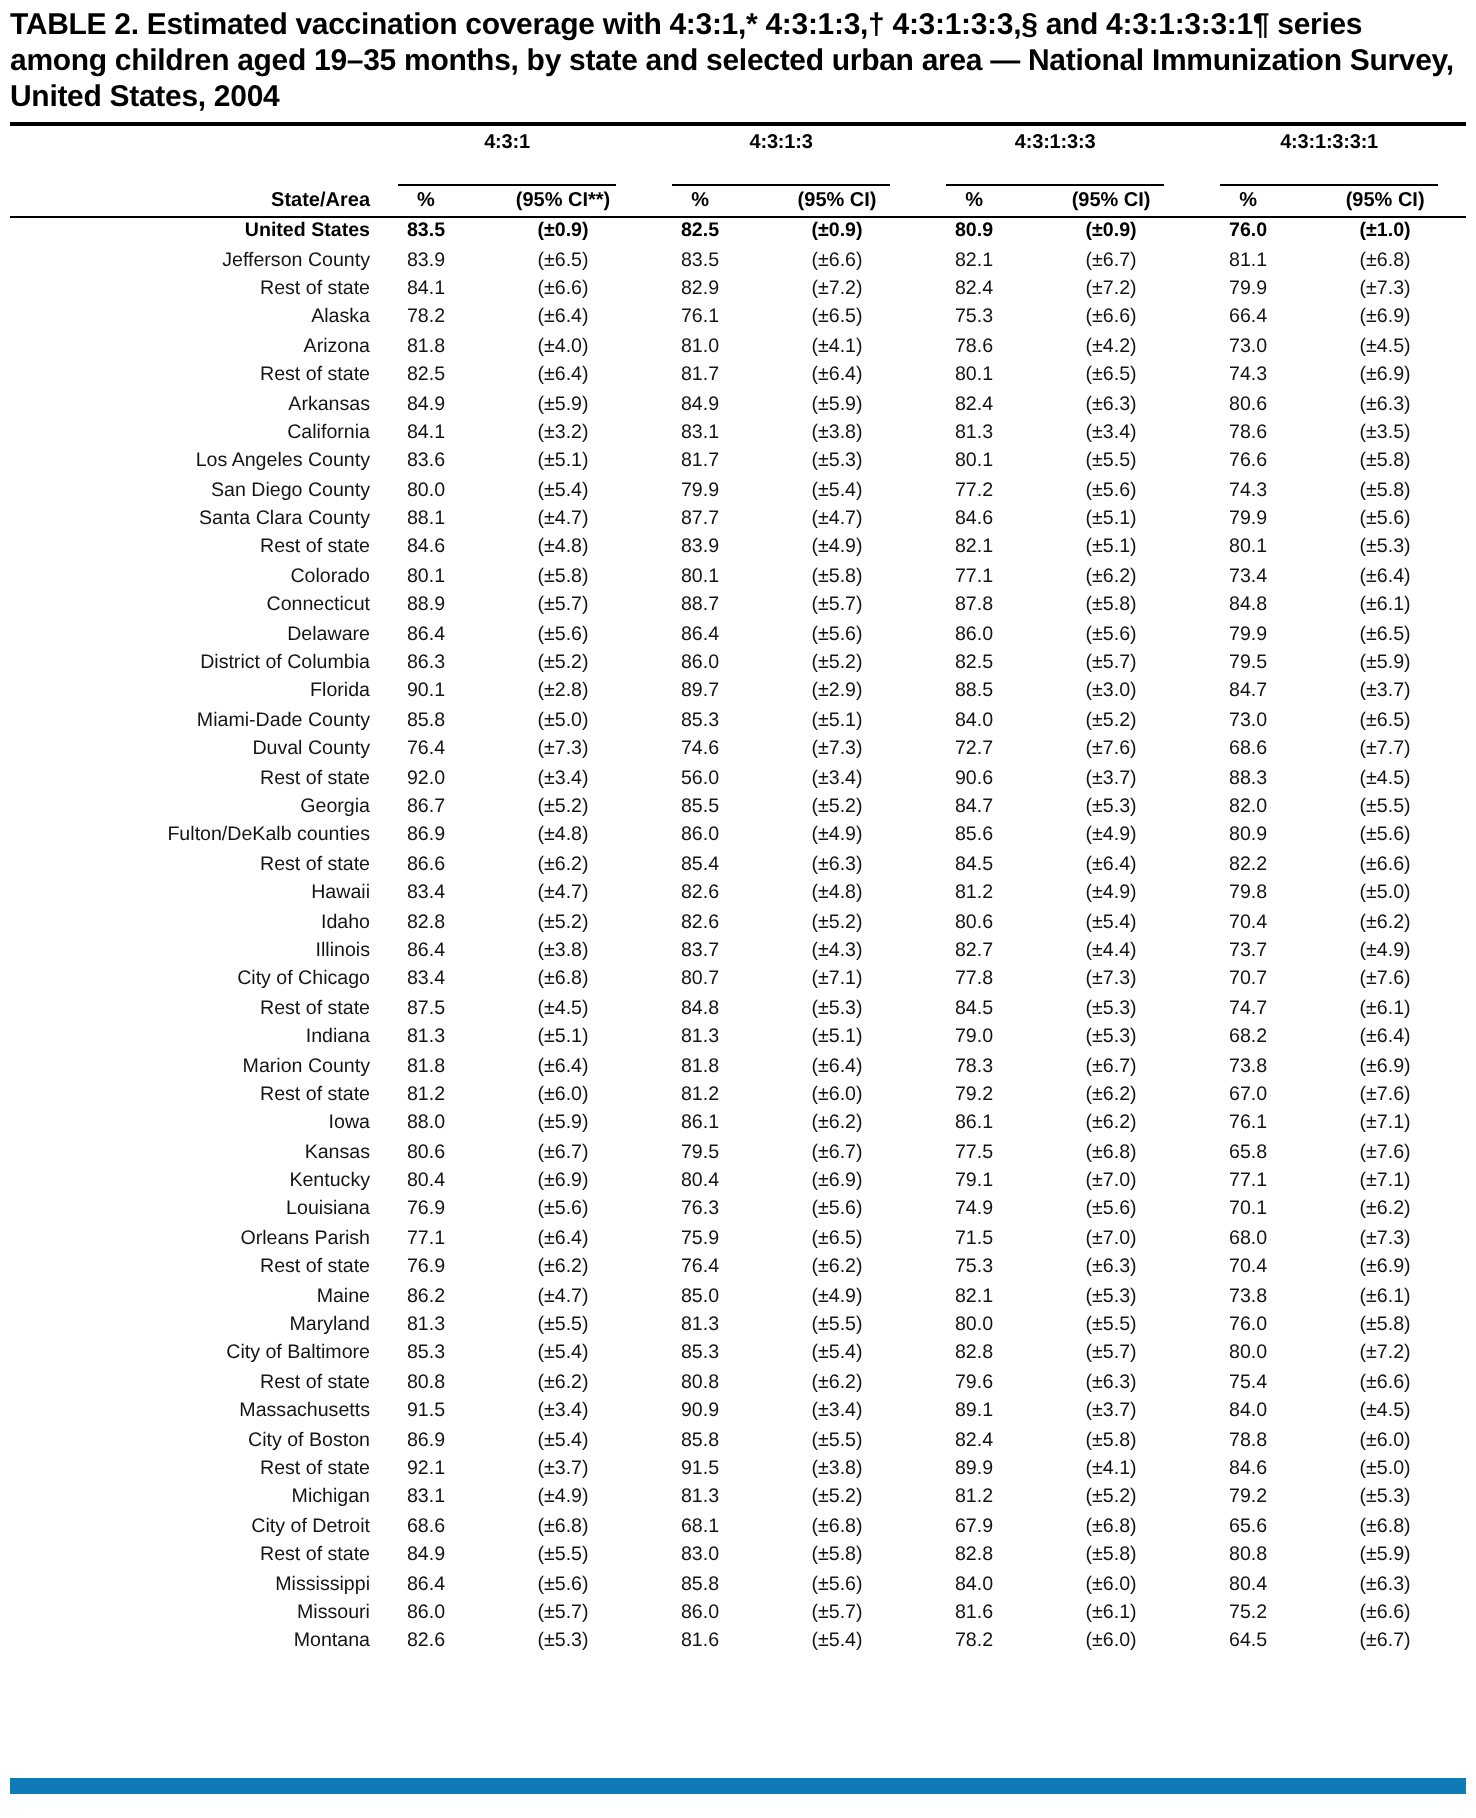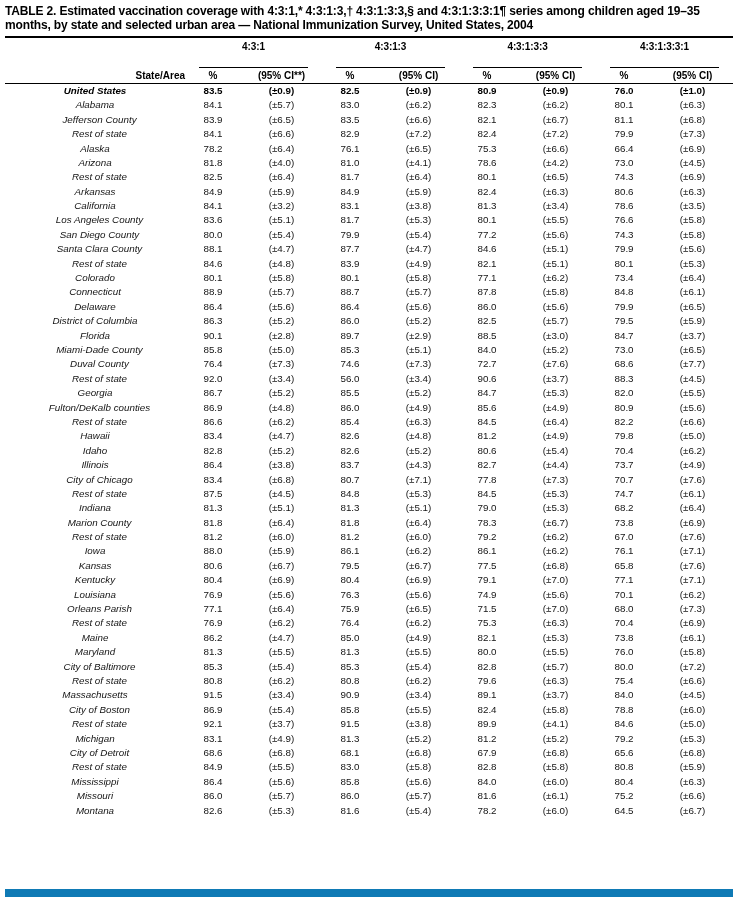--- a/index.html
+++ b/index.html
@@ -8,21 +8,21 @@
     width: 738px; height: 909px;
     background: #ffffff;
     font-family: "Liberation Sans", sans-serif;
     color: #1a1a1a;
     position: relative;
     overflow: hidden;
   }
   .page { padding: 4px 5px 0 5px; }
   .title {
     font-weight: bold;
-    font-size: 12px;
+    font-size: 15px;
     line-height: 1.2;
     color: #000;
     letter-spacing: -0.15px;
     margin: 0 0 3px 0;
   }
   table {
     border-collapse: collapse;
     table-layout: fixed;
     width: 728px;
     border-top: 2px solid #000;
@@ -54,21 +54,21 @@
   .sub-row th.state-head { text-align: right; }
   tbody td {
     font-size: 9.8px;
     height: 14.4px;
     padding: 0;
     white-space: nowrap;
     overflow: hidden;
     vertical-align: middle;
     color: #141414;
   }
-  td.col-state { text-align: center; font-style: italic; }
+  td.col-state { text-align: right; }
   tr.indent td.col-state { padding-left: 9px; }
   tr.bold td { font-weight: bold; color: #000; }
   td.pct, td.ci { text-align: center; }
   .footer-bar {
     position: absolute;
     left: 5px;
     right: 5px;
     top: 889px;
     height: 8px;
   }
@@ -125,31 +125,20 @@
           <td class="col-state">United States</td>
           <td class="pct">83.5</td>
           <td class="ci">(±0.9)</td>
           <td class="pct">82.5</td>
           <td class="ci">(±0.9)</td>
           <td class="pct">80.9</td>
           <td class="ci">(±0.9)</td>
           <td class="pct">76.0</td>
           <td class="ci">(±1.0)</td>
         </tr>
-        <tr>
-          <td class="col-state">Alabama</td>
-          <td class="pct">84.1</td>
-          <td class="ci">(±5.7)</td>
-          <td class="pct">83.0</td>
-          <td class="ci">(±6.2)</td>
-          <td class="pct">82.3</td>
-          <td class="ci">(±6.2)</td>
-          <td class="pct">80.1</td>
-          <td class="ci">(±6.3)</td>
-        </tr>
         <tr class="indent">
           <td class="col-state">Jefferson County</td>
           <td class="pct">83.9</td>
           <td class="ci">(±6.5)</td>
           <td class="pct">83.5</td>
           <td class="ci">(±6.6)</td>
           <td class="pct">82.1</td>
           <td class="ci">(±6.7)</td>
           <td class="pct">81.1</td>
           <td class="ci">(±6.8)</td>

